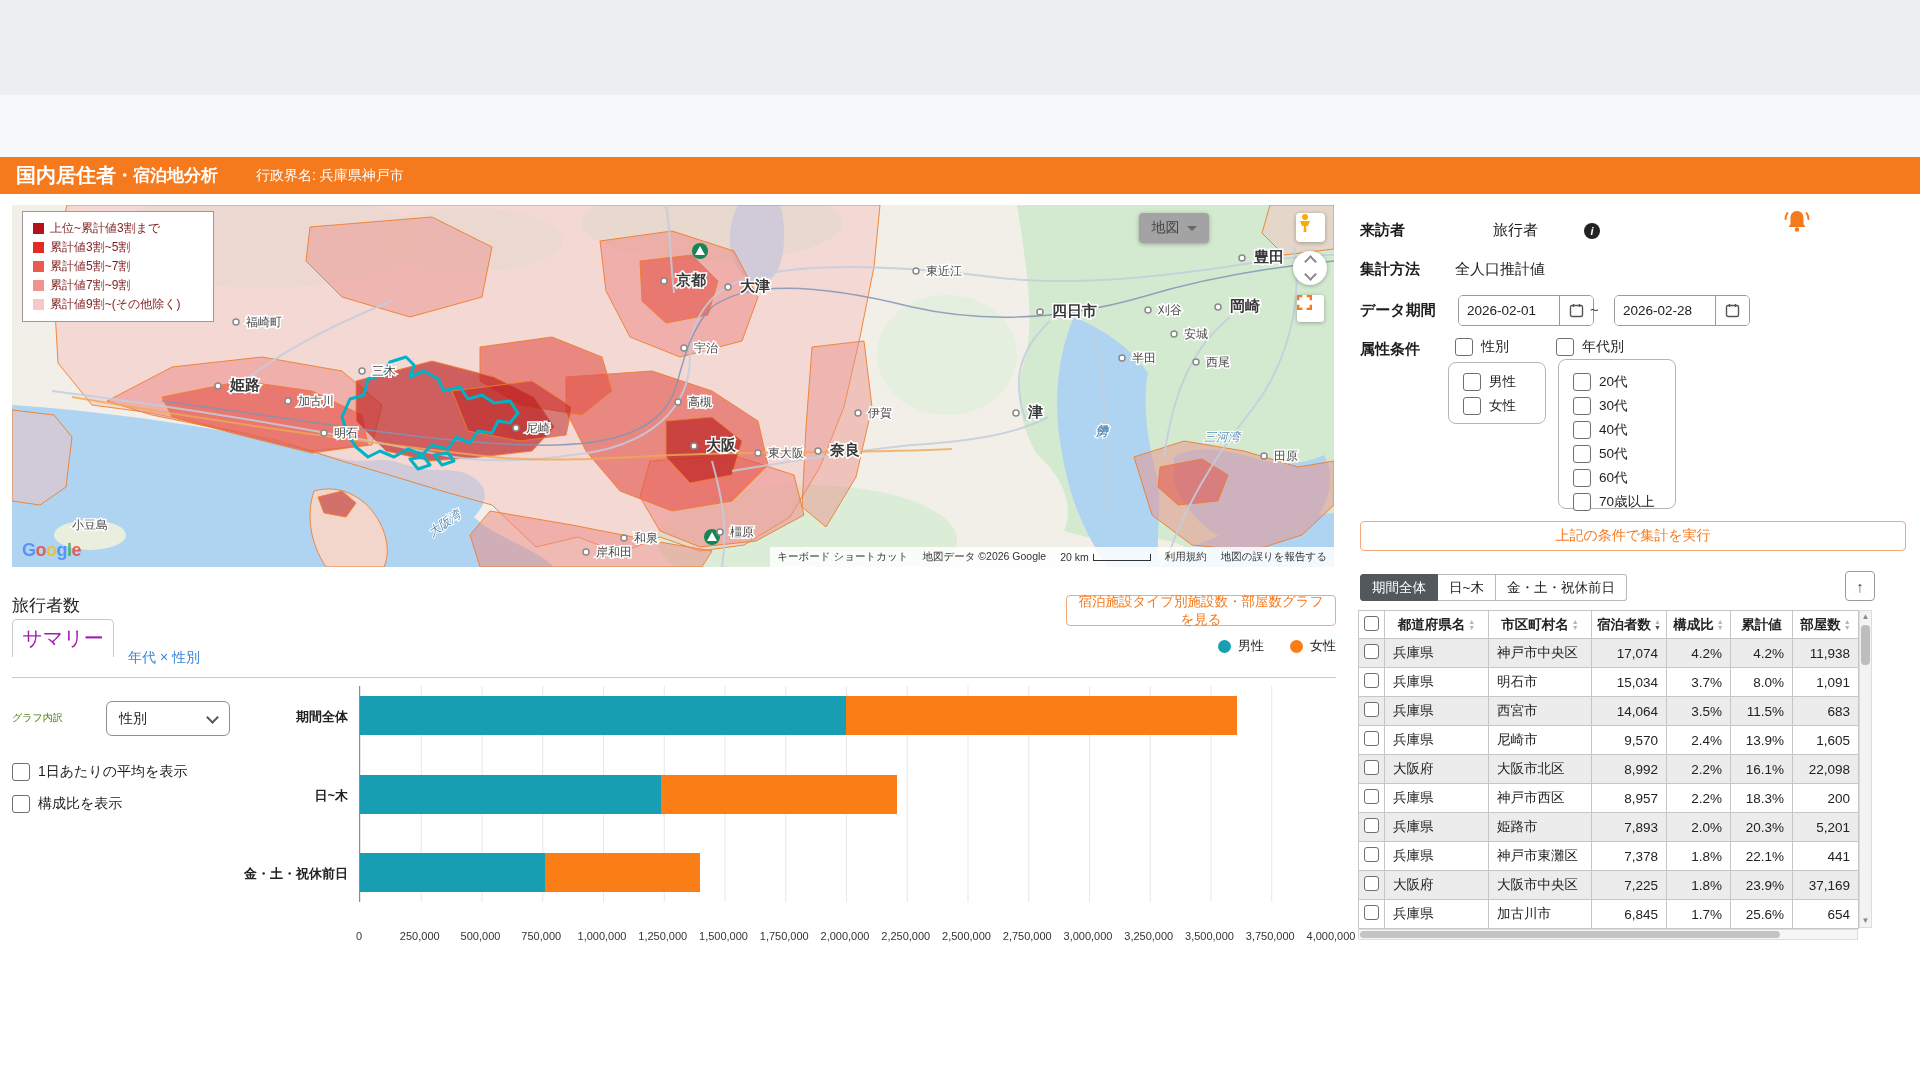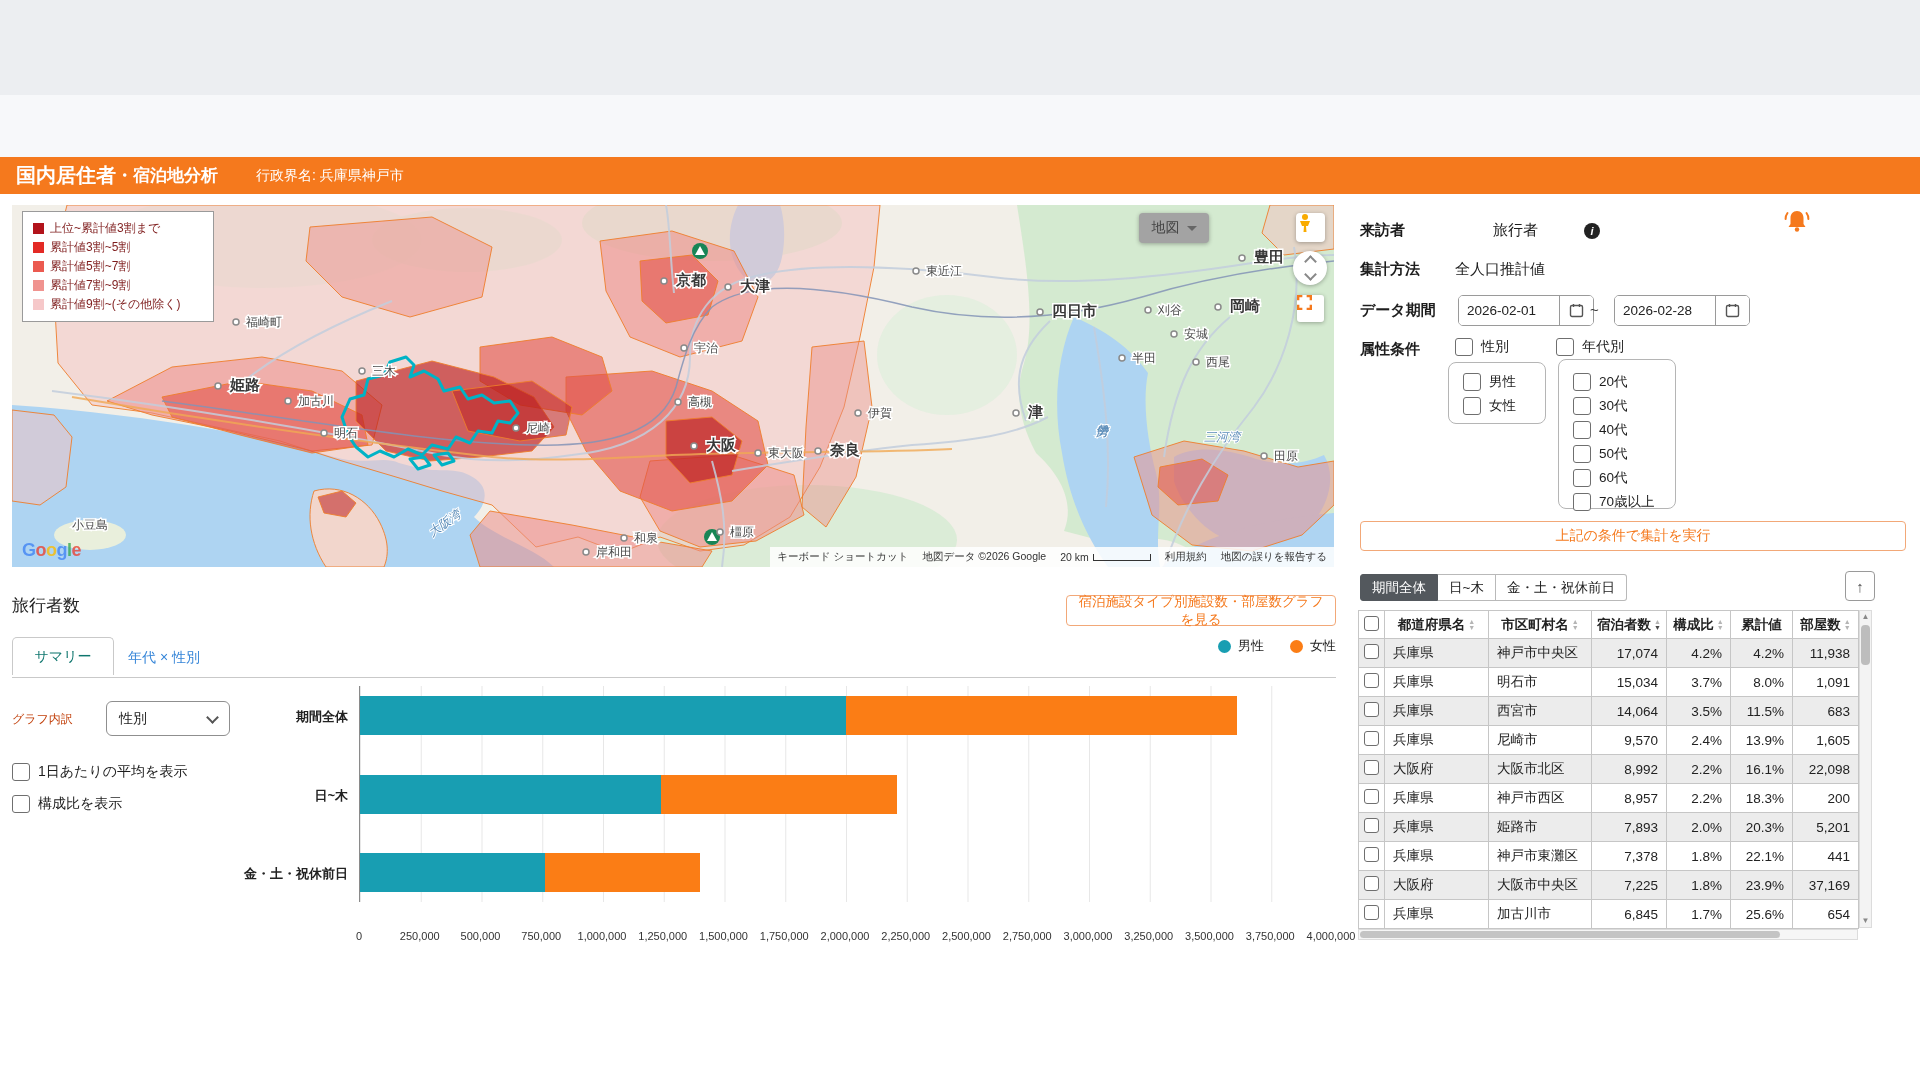--- a/index.html
+++ b/index.html
@@ -98,27 +98,27 @@
   .vsb .thumb{width:9px;height:40px;background:#bdbdbd;border-radius:4px;margin-top:2px;cursor:pointer;}
   .hsb{position:relative;width:500px;height:11px;background:#f6f6f6;border:1px solid #dcdcdc;box-sizing:border-box;margin-top:0;}
   .hsb .thumb{position:absolute;left:1px;top:1px;height:7px;width:420px;background:#c4c4c4;border-radius:4px;cursor:pointer;}
 
   
   .sec-title{left:12px;top:594px;font-size:17px;color:#222;}
   .facility-btn{left:1066px;top:595px;width:270px;height:31px;background:#fff;border:1px solid #f2a878;border-radius:4px;
                 color:#f5791d;font-size:13.5px;display:flex;align-items:center;justify-content:center;cursor:pointer;
                 font-family:"Liberation Sans","DejaVu Sans",sans-serif;}
   .t-tabline{left:12px;top:677px;width:1324px;height:1px;background:#c9c9c9;}
-  .t-tab0{left:12px;top:637px;width:100px;height:37px;background:#fff;border:1px solid #c9c9c9;border-bottom:none;
-          border-radius:5px 5px 0 0;display:flex;align-items:center;justify-content:center;font-size:14px;color:#0f766e;cursor:pointer;z-index:2;}
+  .t-tab0{left:12px;top:619px;width:100px;height:37px;background:#fff;border:1px solid #c9c9c9;border-bottom:none;
+          border-radius:5px 5px 0 0;display:flex;align-items:center;justify-content:center;font-size:20px;color:#a21caf;cursor:pointer;z-index:2;}
   .t-tab1{left:128px;top:649px;font-size:14px;color:#3585d8;cursor:pointer;}
   .c-legend{left:1040px;top:637px;width:296px;display:flex;justify-content:flex-end;gap:26px;font-size:13px;color:#222;}
   .c-legend .li{display:flex;align-items:center;gap:7px;}
   .c-legend .dot{width:13px;height:13px;border-radius:50%;}
-  .brk-label{left:12px;top:711px;font-size:12px;color:#c2410c;}
+  .brk-label{left:12px;top:711px;font-size:10px;color:#4d7c0f;}
   .brk-select{left:106px;top:701px;width:124px;height:35px;border:1px solid #8f8f8f;border-radius:6px;background:#fff;
               display:flex;align-items:center;justify-content:space-between;padding:0 12px;box-sizing:border-box;
               font-size:14px;color:#222;cursor:pointer;}
   .chk1{left:12px;top:763px;}
   .chk2{left:12px;top:795px;}
 
   .plot{left:359px;top:686px;width:972px;height:216px;border-left:1px solid #8a8a8a;
         background-image:linear-gradient(to right,#e7e7e7 1px,transparent 1px);background-size:6.25% 100%;}
   .bar{position:absolute;height:39px;display:flex;}
   .bar .seg{height:100%;}

